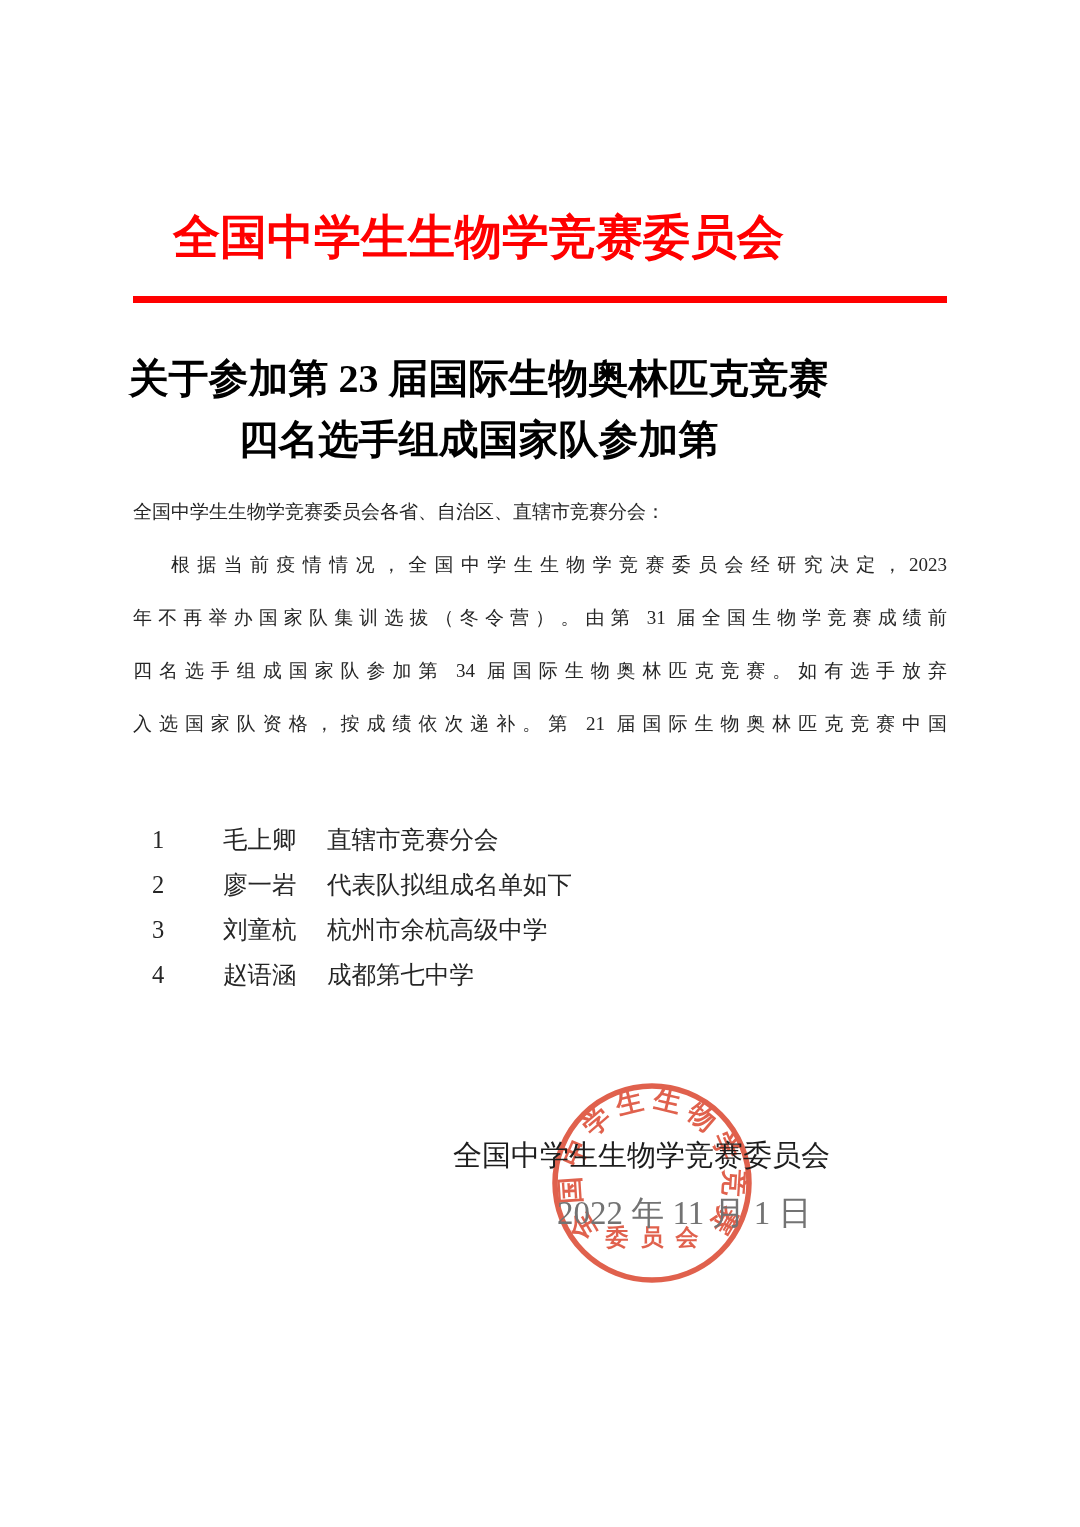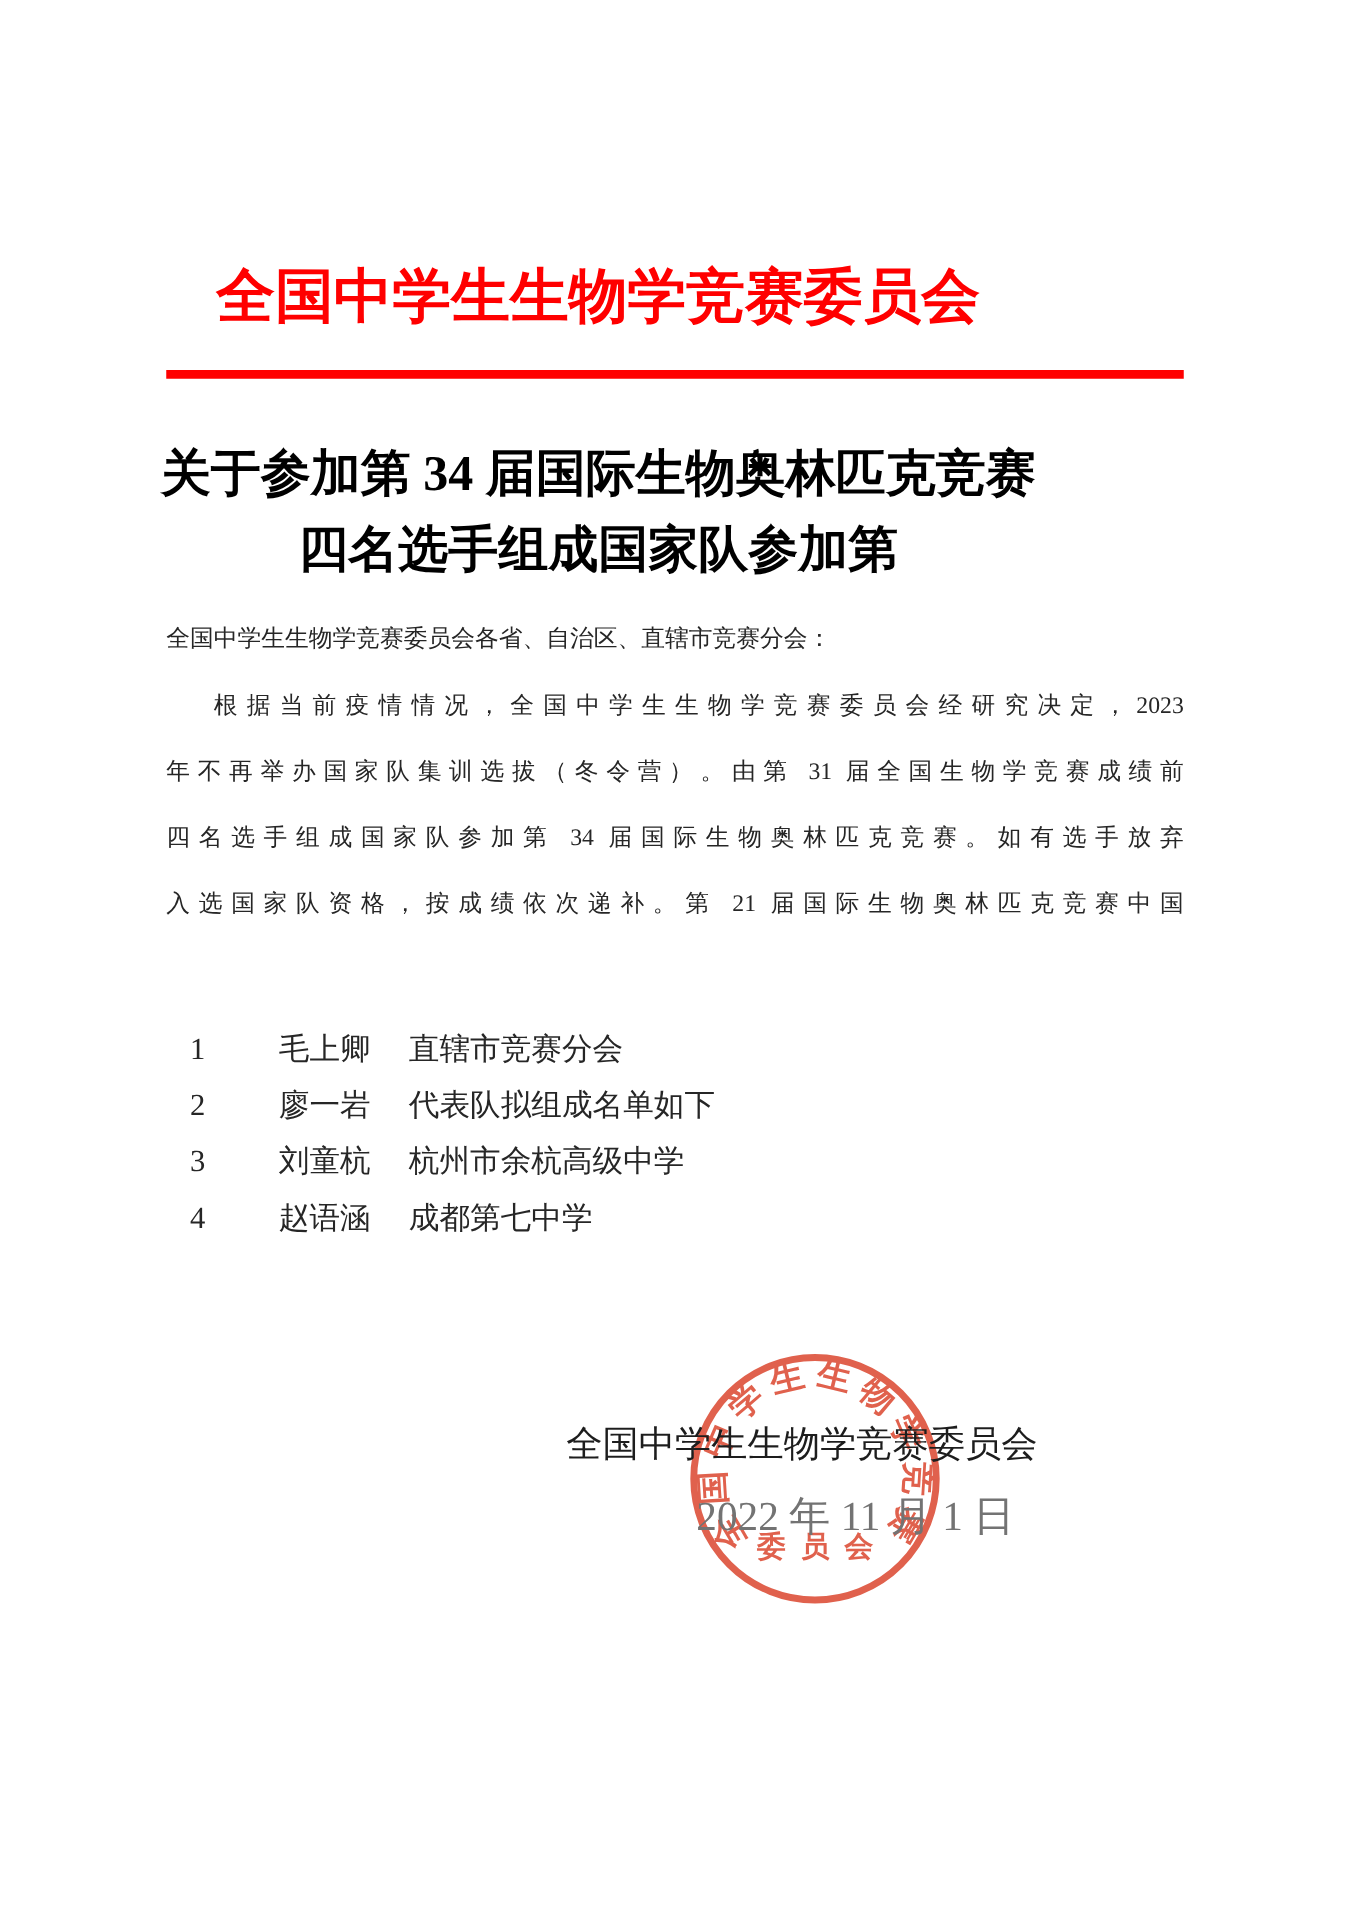--- a/index.html
+++ b/index.html
@@ -60,21 +60,21 @@
 </head>
 <body>
 
 <div class="page">
 
   <div class="letterhead">全国中学生生物学竞赛委员会</div>
 
   <div class="rule"></div>
 
   <div class="doc-title">
-    <div>关于参加第 34 届国际生物奥林匹克竞赛</div>
+    <div>关于参加第 23 届国际生物奥林匹克竞赛</div>
     <div>四名选手组成国家队参加第</div>
   </div>
 
   <div class="body-block">
     <div class="bline">全国中学生生物学竞赛委员会各省、自治区、直辖市竞赛分会：</div>
     <div class="bline justify indent">根据当前疫情情况，全国中学生生物学竞赛委员会经研究决定，2023</div>
     <div class="bline justify">年不再举办国家队集训选拔（冬令营）。由第 31 届全国生物学竞赛成绩前</div>
     <div class="bline justify">四名选手组成国家队参加第 34 届国际生物奥林匹克竞赛。如有选手放弃</div>
     <div class="bline justify">入选国家队资格，按成绩依次递补。第 21 届国际生物奥林匹克竞赛中国</div>
   </div>

